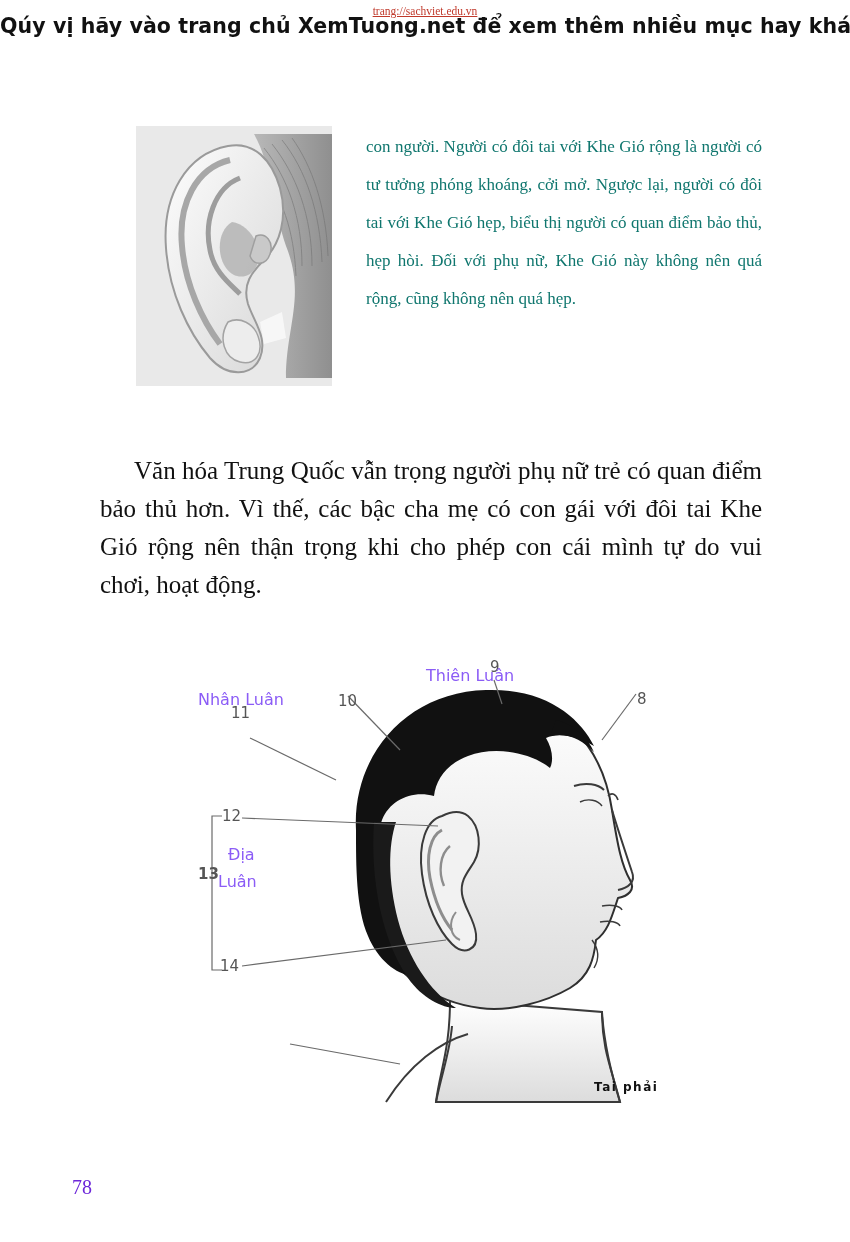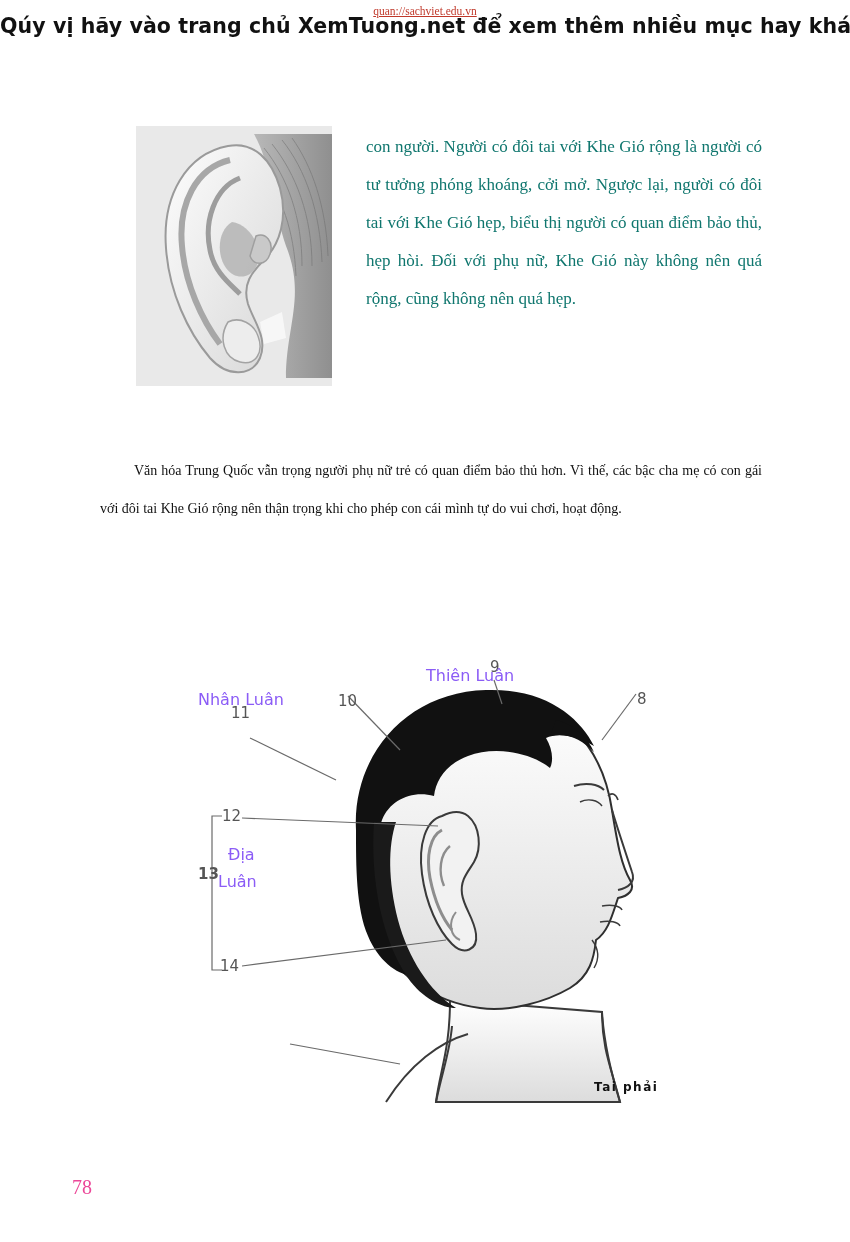--- a/index.html
+++ b/index.html
@@ -68,21 +68,21 @@
     line-height: 38px;
     text-align: justify;
     text-justify: inter-word;
     color: #0f766e;
   }
   .para-full {
     position: absolute;
     left: 100px;
     top: 452px;
     width: 662px;
-    font-size: 14px;
+    font-size: 25px;
     line-height: 38px;
     text-align: justify;
     text-justify: inter-word;
     text-indent: 34px;
     color: #111;
   }
 
   
   .watermark {
     position: absolute;
@@ -133,29 +133,29 @@
     white-space: nowrap;
   }
 
   
   .page-number {
     position: absolute;
     left: 72px;
     top: 1176px;
     font-family: "Liberation Serif", serif;
     font-size: 20px;
-    color: #ec4899;
+    color: #6d28d9;
   }
 </style>
 </head>
 <body>
 
 <div id="page">
 
-  <div class="top-url">quan://sachviet.edu.vn</div>
+  <div class="top-url">trang://sachviet.edu.vn</div>
   <div class="top-banner">Qúy vị hãy vào trang chủ XemTuong.net để xem thêm nhiều mục hay khác</div>
 
   <div class="ear-figure">
     <svg width="196" height="260" viewBox="0 0 196 260" xmlns="http://www.w3.org/2000/svg">
       <defs>
         <linearGradient id="gsk" x1="0" y1="0" x2="1" y2="1">
           <stop offset="0%" stop-color="#fdfdfd"></stop>
           <stop offset="100%" stop-color="#d7d7d7"></stop>
         </linearGradient>
         <linearGradient id="ghair" x1="0" y1="0" x2="1" y2="0">

